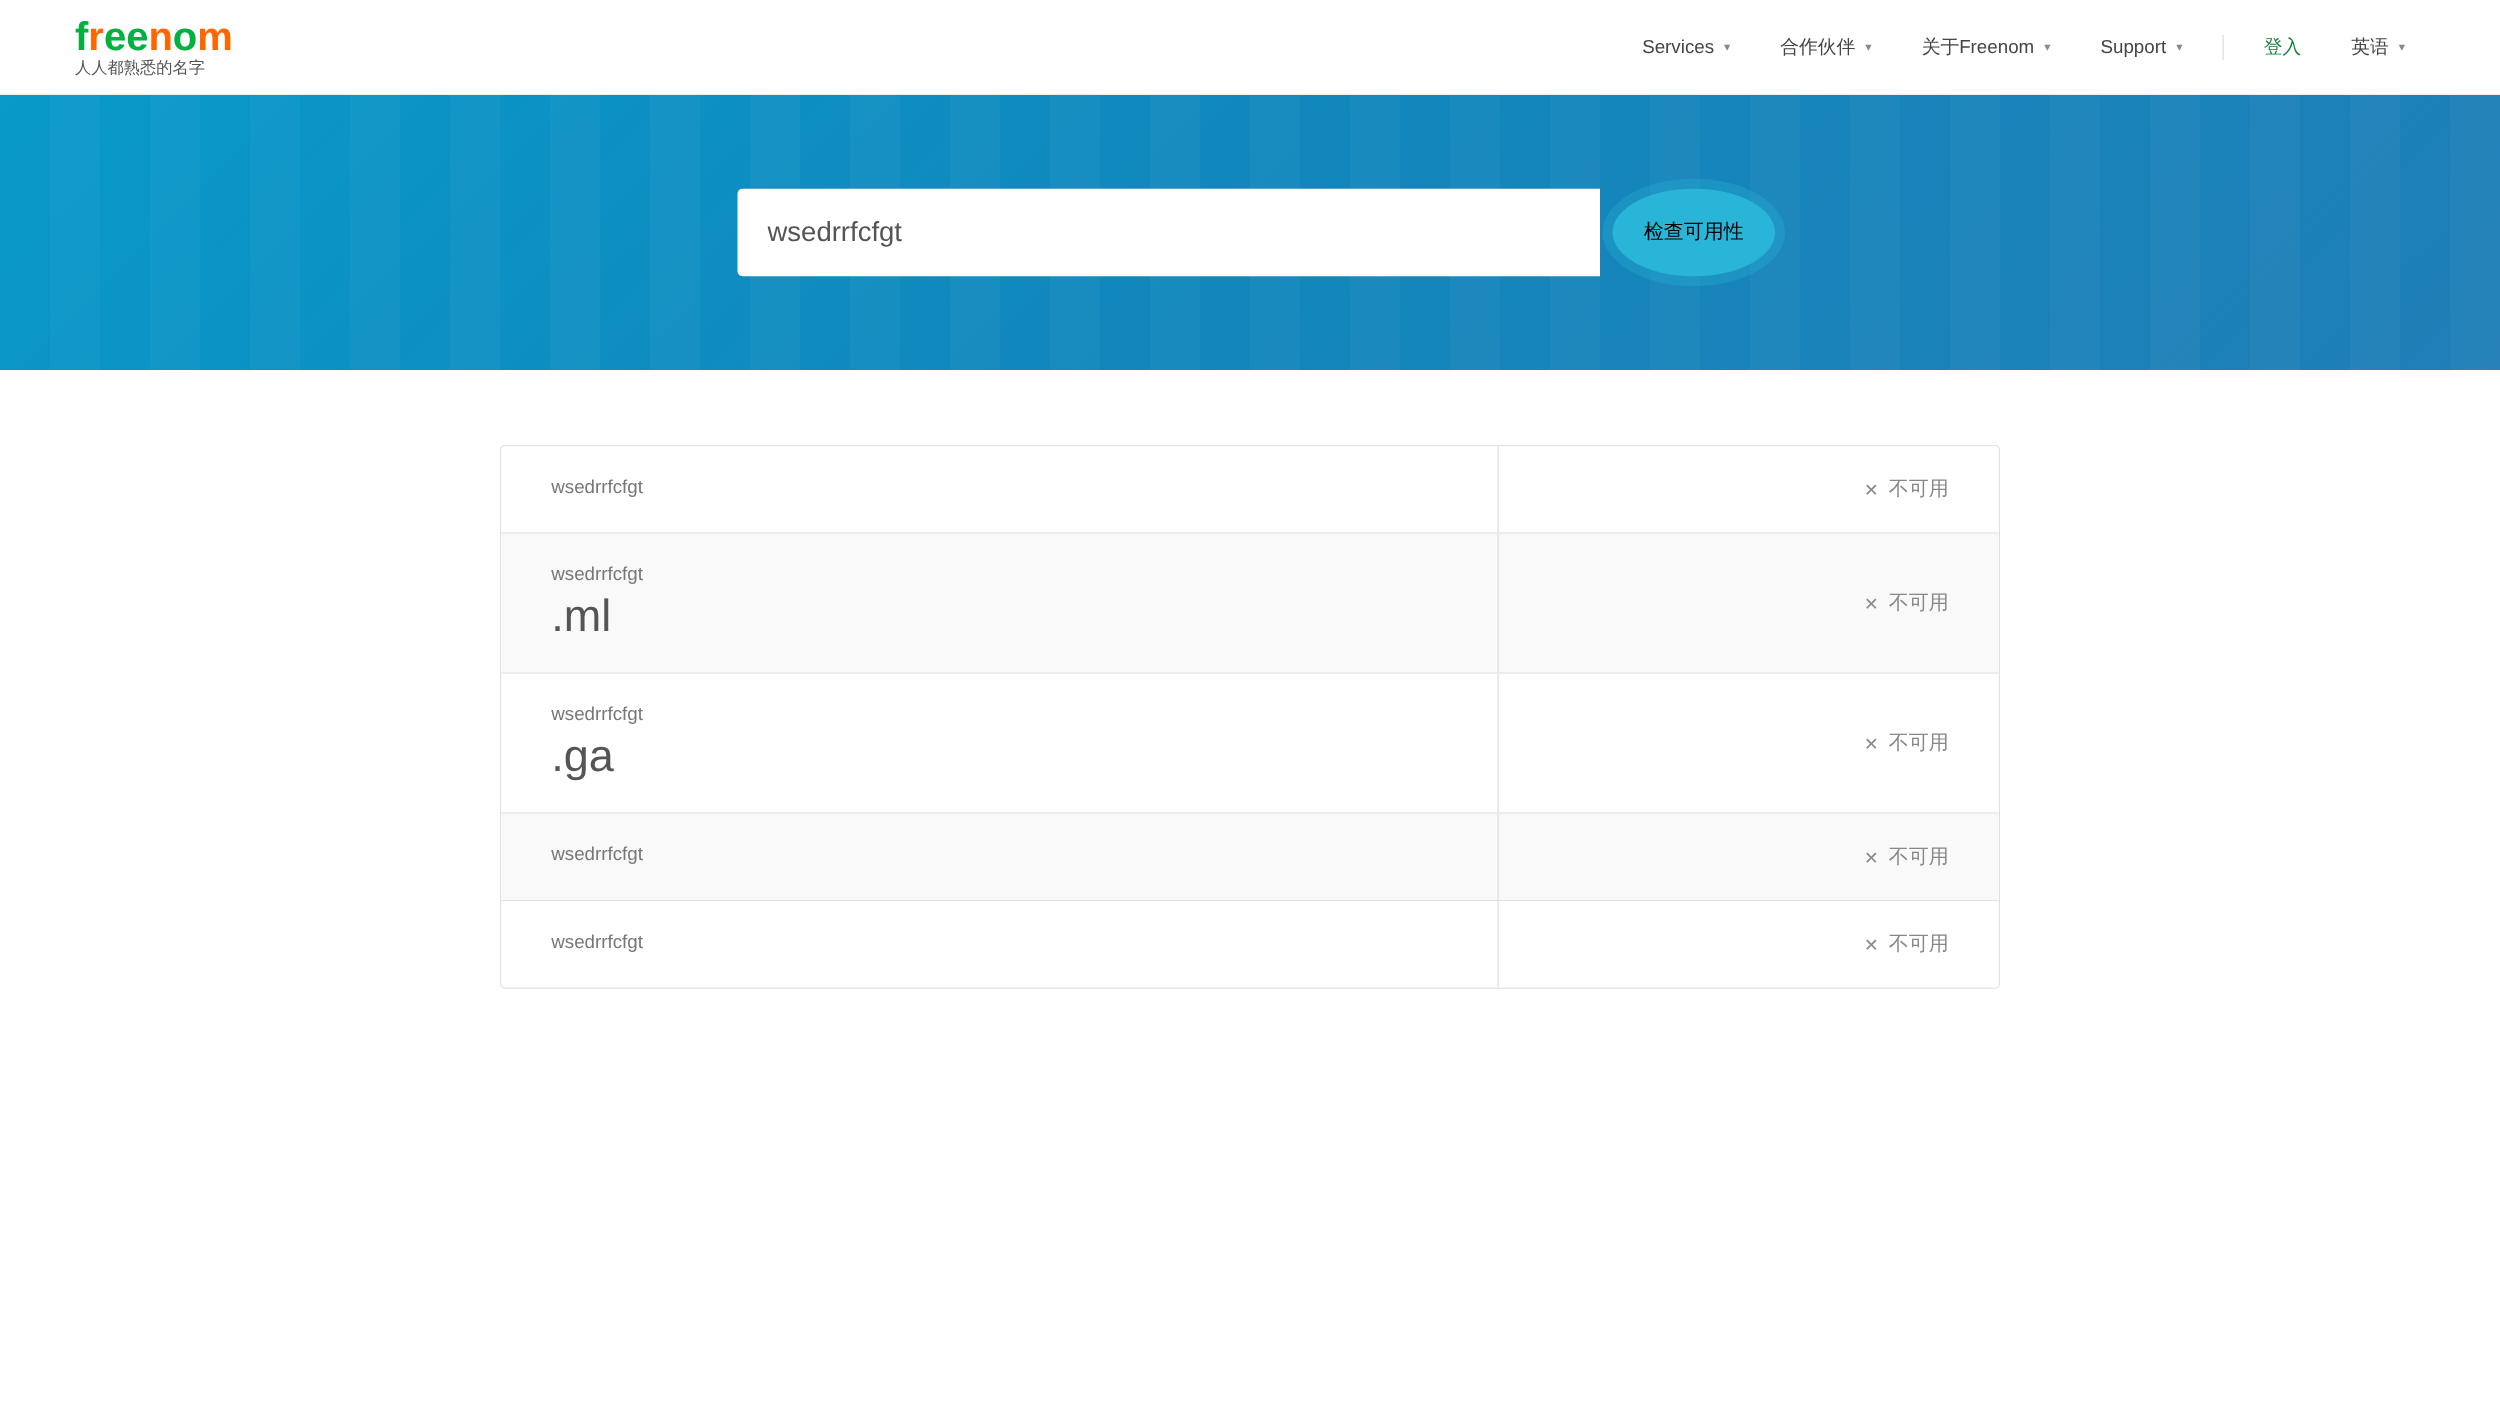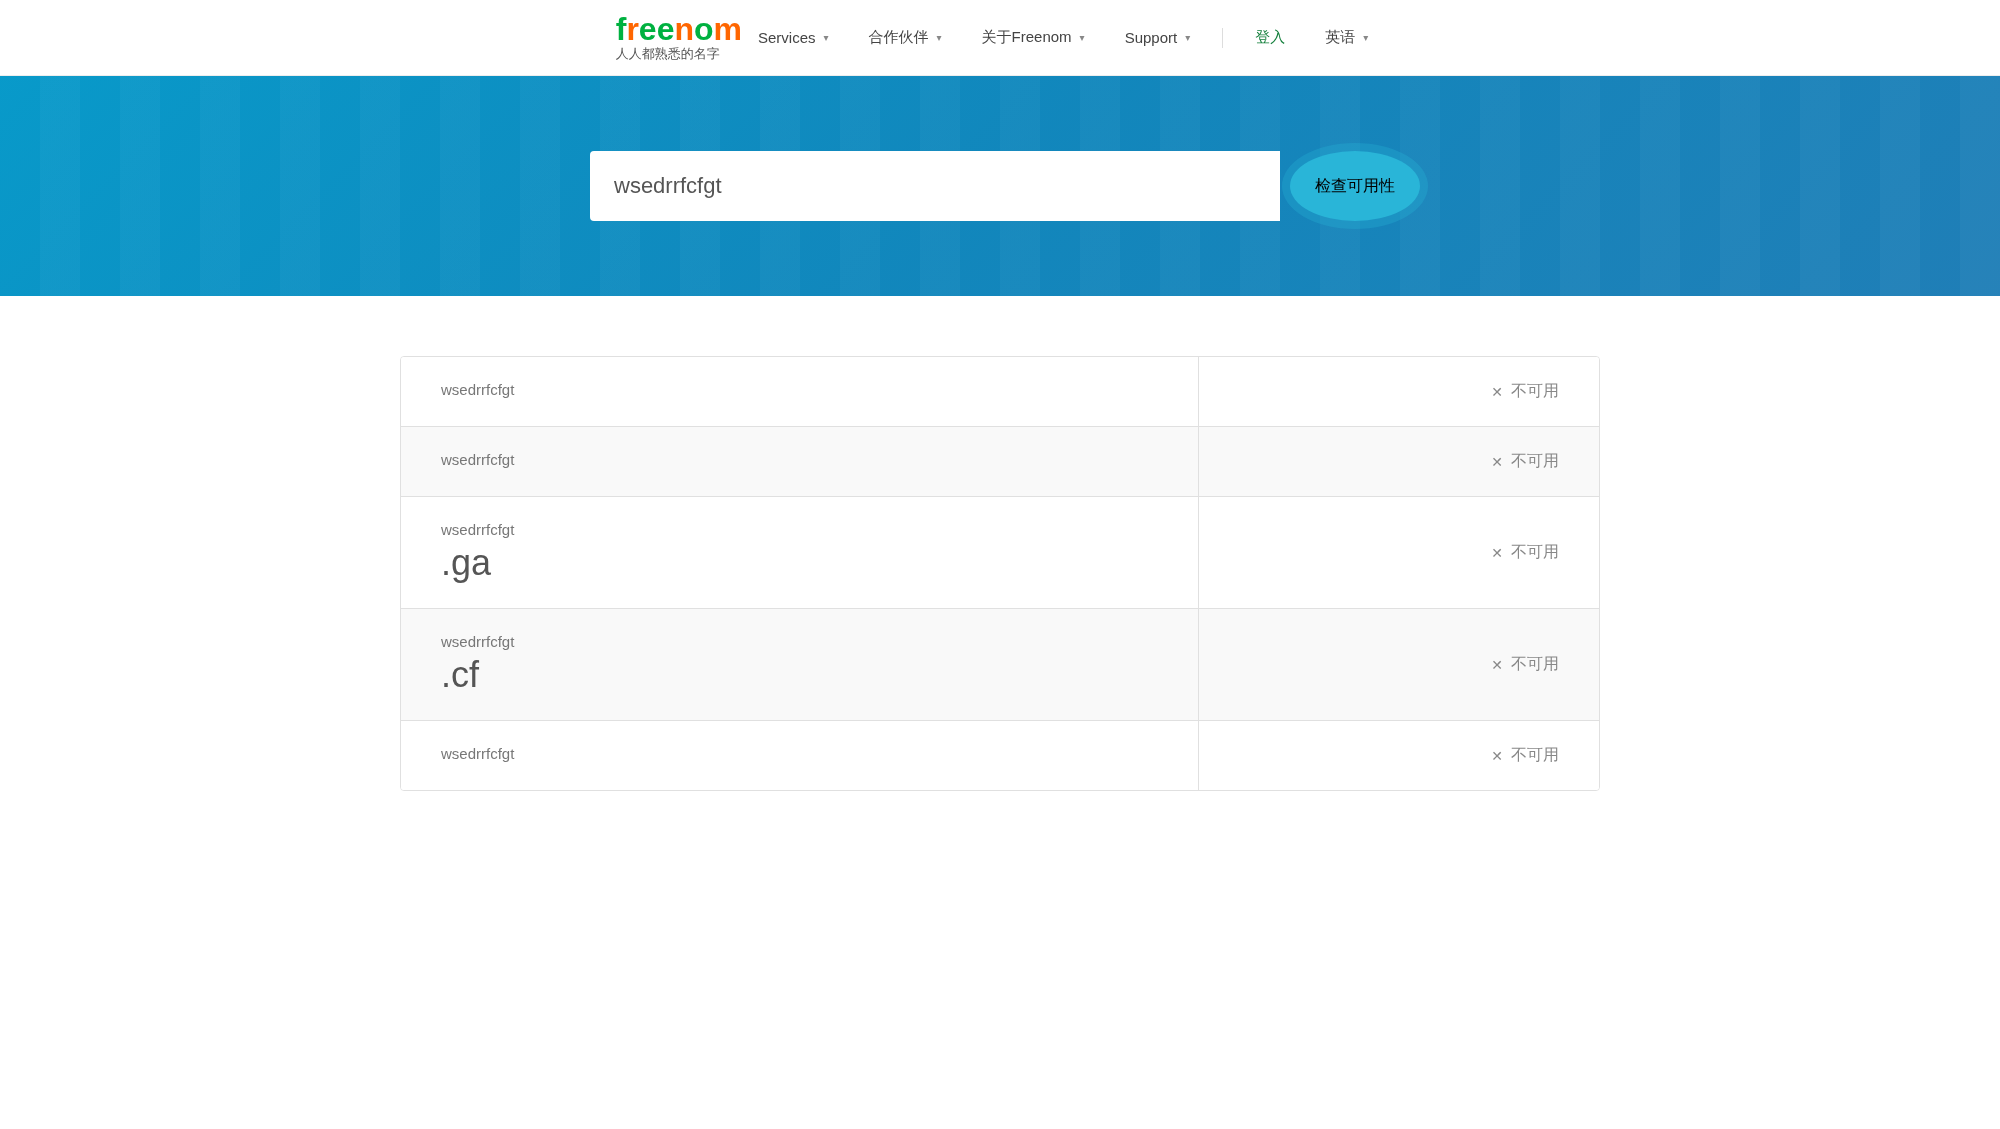--- a/index.html
+++ b/index.html
@@ -12,21 +12,21 @@
       font-family: Arial, sans-serif;
       background: #fff;
       min-height: 1129px;
       width: 2000px;
     }
 
     
     .navbar {
       display: flex;
       align-items: center;
-      justify-content: center;
+      justify-content: space-between;
       padding: 0 60px;
       height: 76px;
       background: #fff;
       border-bottom: 1px solid #eee;
     }
 
     .navbar-logo {
       display: flex;
       flex-direction: column;
       cursor: pointer;
@@ -274,20 +274,21 @@
       <div class="unavailable">
         <span class="x-icon">✕</span>
         <span>不可用</span>
       </div>
     </div>
   </div>
 
   <div class="result-row">
     <div class="result-left">
       <div class="result-domain-name">wsedrrfcfgt</div>
+      <div class="result-tld">.ml</div>
     </div>
     <div class="result-right">
       <div class="unavailable">
         <span class="x-icon">✕</span>
         <span>不可用</span>
       </div>
     </div>
   </div>
 
   <div class="result-row">
@@ -299,21 +300,20 @@
       <div class="unavailable">
         <span class="x-icon">✕</span>
         <span>不可用</span>
       </div>
     </div>
   </div>
 
   <div class="result-row">
     <div class="result-left">
       <div class="result-domain-name">wsedrrfcfgt</div>
-      <div class="result-tld">.cf</div>
     </div>
     <div class="result-right">
       <div class="unavailable">
         <span class="x-icon">✕</span>
         <span>不可用</span>
       </div>
     </div>
   </div>
 
   <div class="result-row">

